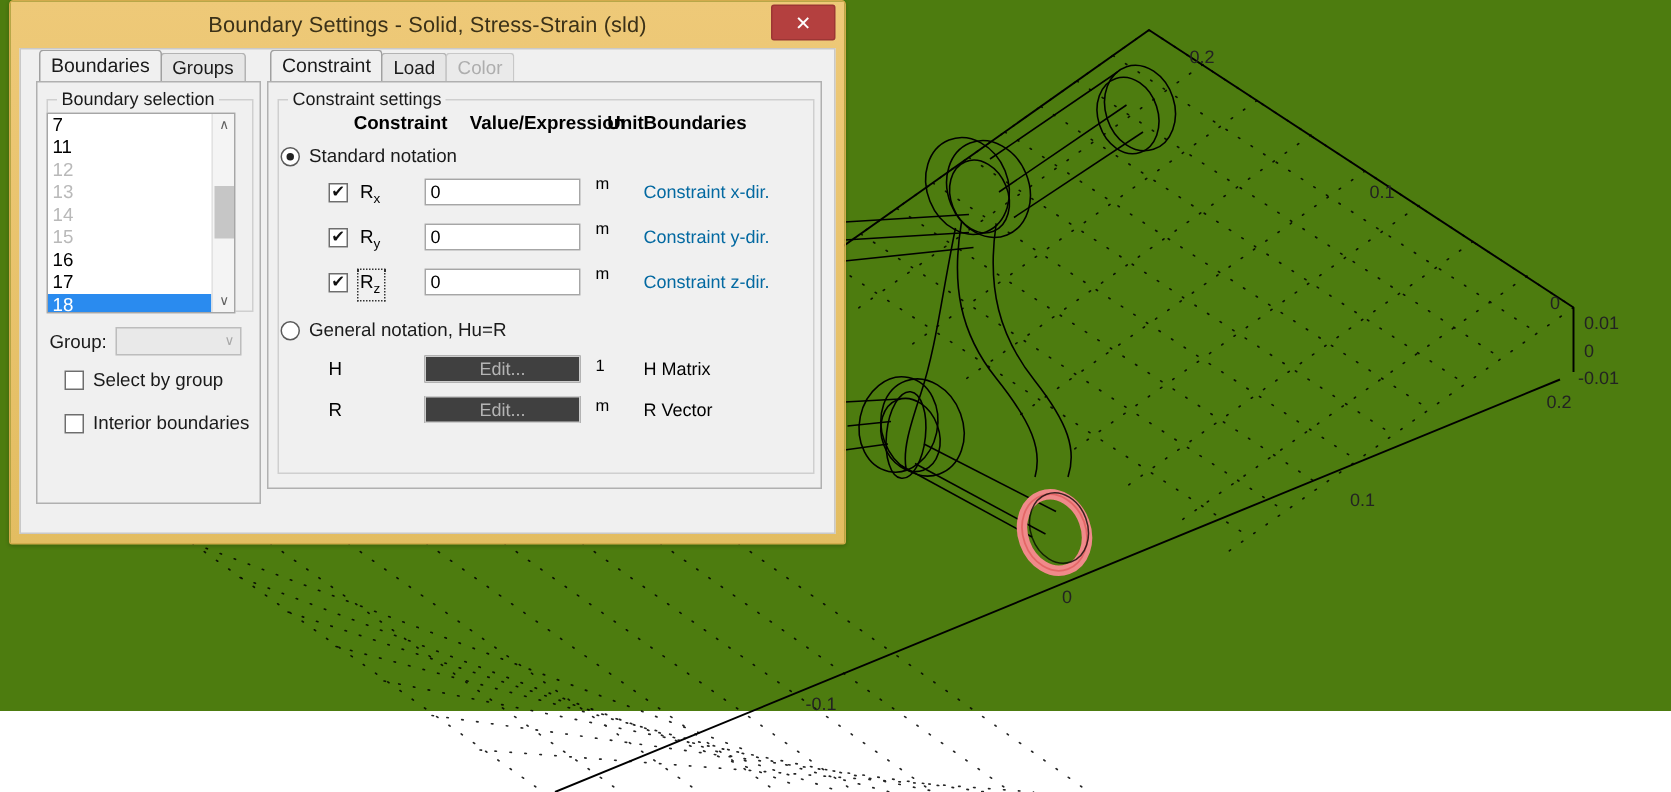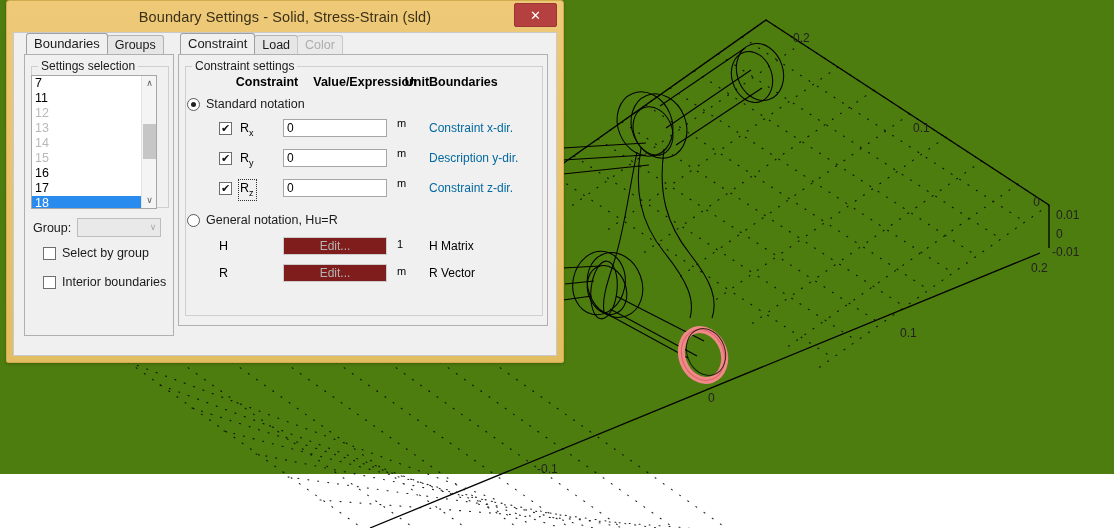--- a/index.html
+++ b/index.html
@@ -316,21 +316,21 @@
   .erow { position: absolute; height: 22px; }
   .erow .sym {
     position: absolute;
     left: 40px; top: 2px;
     font-size: 12.5px; color: #000;
   }
   .erow .editbtn {
     position: absolute;
     left: 104px; top: 0;
     width: 104px; height: 18px;
-    background: #7f1d1d;
+    background: #404040;
     border: 1px solid #cccccc;
     box-sizing: border-box;
     color: #b4b4b4;
     font-size: 12px;
     display: flex; align-items: center; justify-content: center;
     cursor: default;
   }
   .erow .unit {
     position: absolute;
     left: 218px; top: 1px;
@@ -527,21 +527,21 @@
           <span>Load</span>
         </div>
         <div class="tab disabled">
           <span>Color</span>
         </div>
       </div>
 
       <div class="panel" id="left-panel">
 
         <div class="groupbox" id="bsel-box">
-          <span class="gb-label">Settings selection</span>
+          <span class="gb-label">Boundary selection</span>
         </div>
 
         <div id="blist">
           <div class="blist-inner">
             <div class="bitem">7</div>
             <div class="bitem">11</div>
             <div class="bitem dim">12</div>
             <div class="bitem dim">13</div>
             <div class="bitem dim">14</div>
             <div class="bitem dim">15</div>
@@ -603,21 +603,21 @@
           <span class="desc">Constraint x-dir.</span>
         </div>
 
         <div class="crow" id="crow-ry">
           <span class="cb">
             <span>✔</span>
           </span>
           <span class="sym">R<sub>y</sub></span>
           <input class="val" type="text" value="0" style="">
           <span class="unit">m</span>
-          <span class="desc">Description y-dir.</span>
+          <span class="desc">Constraint y-dir.</span>
         </div>
 
         <div class="crow" id="crow-rz">
           <span class="cb">
             <span>✔</span>
           </span>
           <span class="sym focused">R<sub>z</sub></span>
           <input class="val" type="text" value="0" style="">
           <span class="unit">m</span>
           <span class="desc">Constraint z-dir.</span>

